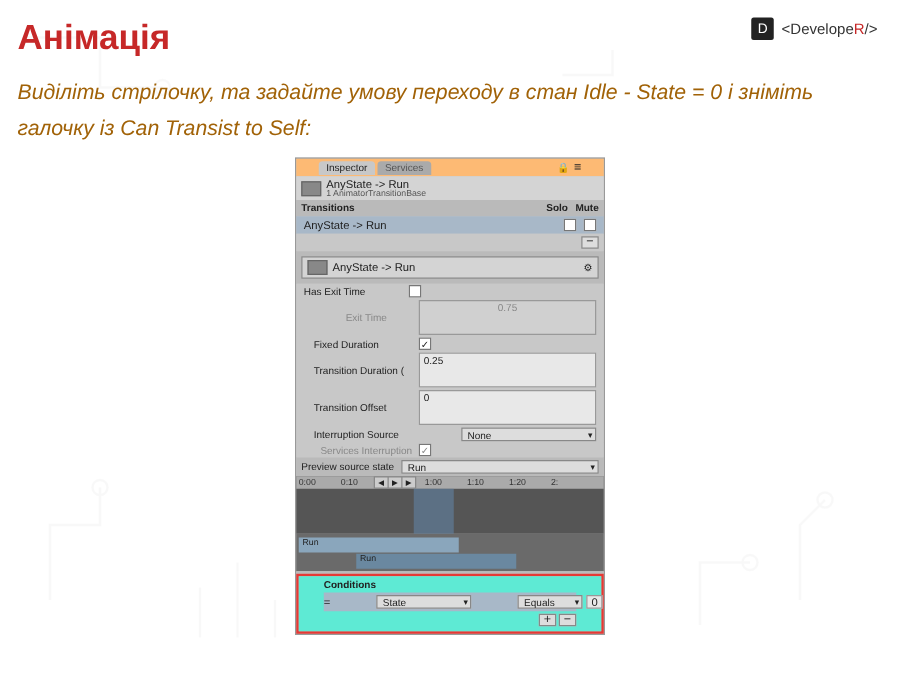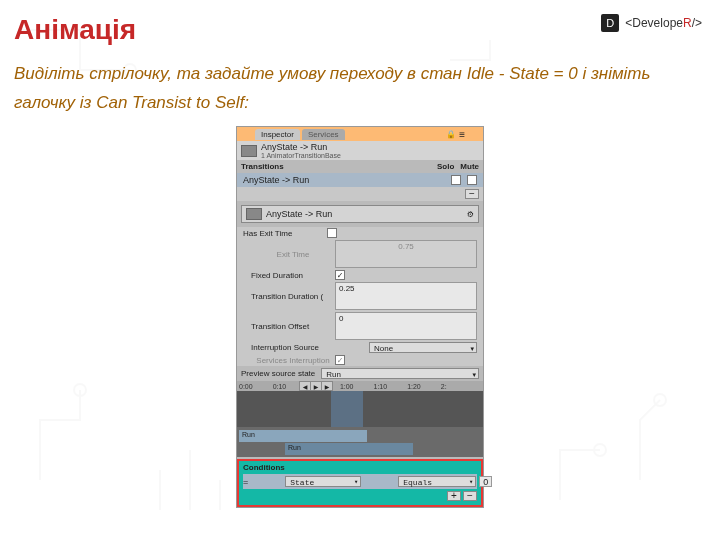--- a/index.html
+++ b/index.html
@@ -252,31 +252,31 @@
     background: #8aa6bc;
     height: 12px;
     width: 128px;
     font-size: 7px;
     padding: 1px 3px;
     color: #222;
     margin-top: 1px;
   }
   .clip.second { margin-left: 46px; background: #6a88a0; }
   .conditions-box {
-    background: #14b8a6;
-    padding: 2px 4px;
+    background: #5eead4;
+    padding: 2px 20px;
   }
   .cond-row {
     display: flex;
     gap: 3px;
     padding: 2px 0;
     background: #a8b8c8;
     align-items: center;
   }
-  .cond-row .dropdown { flex: 0 0 auto; font-family: Liberation Mono, monospace; }
+  .cond-row .dropdown { flex: 0 0 auto; }
   .plus-minus {
     display: flex;
     justify-content: flex-end;
     padding: 2px 0;
   }
   .spacer { height: 2px; background: #bababa; }
   .gear { margin-left: auto; font-size: 8px; }
 </style>
 </head>
 <body>
@@ -412,21 +412,21 @@
   </div>
 
   <div class="spacer"></div>
 
   <div class="highlight-red">
     <div class="conditions-box">
       <div class="section-head" style="background:transparent;padding:0 0 2px 0">Conditions</div>
       <div class="cond-row">
         <span style="width:6px">=</span>
         <span class="dropdown" style="width:76px">State</span>
-        <span class="dropdown" style="width:78px">Equals</span>
+        <span class="dropdown" style="width:52px">Equals</span>
         <span class="val" style="flex:1;background:#e8e8e8;border:1px solid #999;padding:0 3px;height:11px;line-height:11px">0</span>
       </div>
       <div class="plus-minus">
         <span class="minus-box" style="margin-left:0;margin-right:2px">+</span>
         <span class="minus-box" style="margin-left:0">−</span>
       </div>
     </div>
   </div>
 </div>
 

